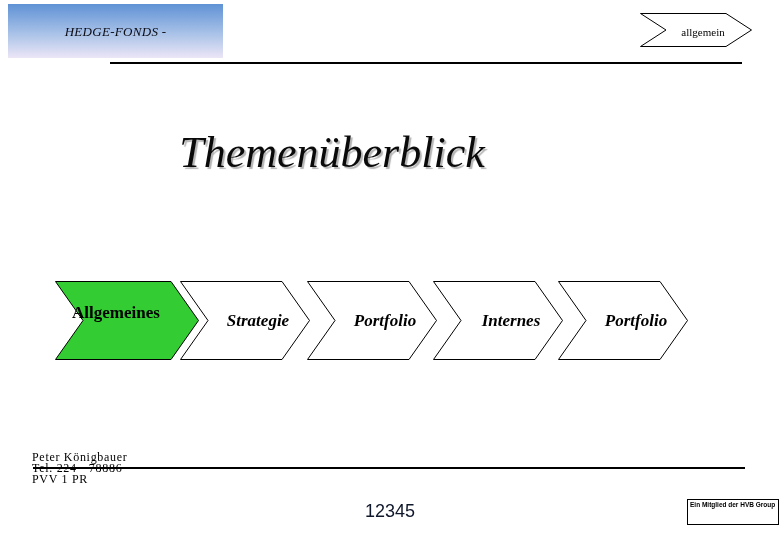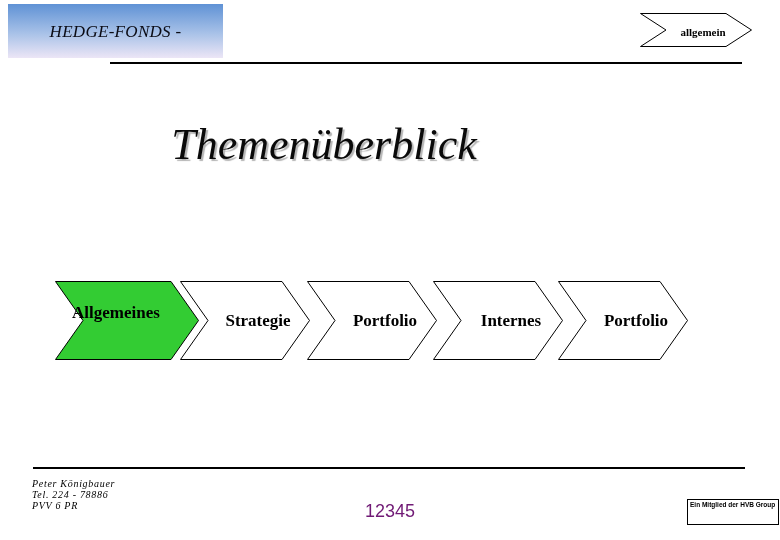--- a/index.html
+++ b/index.html
@@ -8,63 +8,63 @@
     overflow:hidden;font-family:"Liberation Serif",serif;
   }
   
   .header-box{
     position:absolute;left:8px;top:4px;width:215px;height:54px;
     background:linear-gradient(180deg,#5f92d5 0%,#a9c2e8 55%,#ece6f6 100%);
     display:flex;flex-direction:column;justify-content:center;align-items:center;
     text-align:center;
   }
   .header-line{
-    font-style:italic;font-size:17px;line-height:21px;color:#0b0b14;
+    font-style:italic;font-size:13px;line-height:21px;color:#0b0b14;
     letter-spacing:0.3px;white-space:nowrap;
   }
   
   .divider-top{position:absolute;left:110px;top:62px;width:632px;height:2px;background:#000;}
   
-  .tag-arrow{position:absolute;left:640px;top:13px;width:112px;height:38px;font-weight:bold;}
+  .tag-arrow{position:absolute;left:640px;top:13px;width:112px;height:38px;}
   .tag-arrow svg{position:absolute;left:0;top:0;display:block;}
   .tag-label{
     position:absolute;inset:0;display:flex;align-items:center;justify-content:center;
     padding-left:14px;font-size:11px;color:#000;white-space:nowrap;
   }
   
   .slide-title{
     position:absolute;left:0;top:120px;width:648px;text-align:center;
     font-style:italic;font-size:44px;line-height:1.15;color:#0a0a0a;
-    text-shadow:2px 2px 1px #b5b5b5;margin:0;font-weight:normal;
+    text-shadow:2px 2px 1px #b5b5b5;margin:8px;font-weight:normal;
   }
   
   .chevron{position:absolute;top:281px;height:79px;}
   .chevron svg{position:absolute;left:0;top:0;display:block;overflow:visible;}
   .chevron-label{
     position:absolute;inset:0;display:flex;align-items:center;justify-content:center;
     font-weight:bold;font-size:17px;color:#000;white-space:nowrap;
   }
-  .chevron-label.shift-right{padding-left:26px;}
+  .chevron-label.shift-right{padding-left:26px;font-style:italic;}
   .chevron-label.first{left:-12px;width:122px;inset:auto;top:0;height:64px;}
   .chev-1{left:55px;width:144px;}
   .chev-2{left:180px;width:130px;}
   .chev-3{left:307px;width:130px;}
   .chev-4{left:433px;width:130px;}
   .chev-5{left:558px;width:130px;}
   
   .divider-bottom{position:absolute;left:33px;top:467px;width:712px;height:2px;background:#000;}
   
   .contact-block{
-    position:absolute;left:32px;top:478px;font-size:10px;line-height:11px;
-    letter-spacing:0.7px;color:#000;font-style:italic;
+    position:absolute;left:32px;top:452px;font-size:12px;line-height:11px;
+    letter-spacing:0.7px;color:#000;
   }
   
   .page-number{
     position:absolute;left:340px;top:501px;width:100px;text-align:center;
-    font-family:"Liberation Sans",sans-serif;font-size:18px;color:#701a75;
+    font-family:"Liberation Sans",sans-serif;font-size:18px;color:#0f172a;
   }
   
   .brand-box{
     position:absolute;left:687px;top:499px;width:92px;height:26px;
     border:1px solid #000;background:#fff;box-sizing:border-box;
   }
   .brand-label{
     font-family:"Liberation Sans",sans-serif;font-size:6.5px;font-weight:bold;
     color:#000;padding:1px 2px;white-space:nowrap;letter-spacing:0;
   }
@@ -122,21 +122,21 @@
       <polygon points="0.5,0.5 102,0.5 129.5,39.5 102,78.5 0.5,78.5 28,39.5" stroke="#000" stroke-width="1" fill="#ffffff"></polygon>
     </svg>
     <div class="chevron-label shift-right">Portfolio</div>
   </div>
 
   <div class="divider-bottom"></div>
 
   <div class="contact-block">
     <div>Peter Königbauer</div>
     <div>Tel. 224 - 78886</div>
-    <div>PVV 6 PR</div>
+    <div>PVV 1 PR</div>
   </div>
 
   <div class="page-number">12345</div>
 
   <div class="brand-box">
     <div class="brand-label">Ein Mitglied der HVB Group</div>
   </div>
 
 </div>
 

